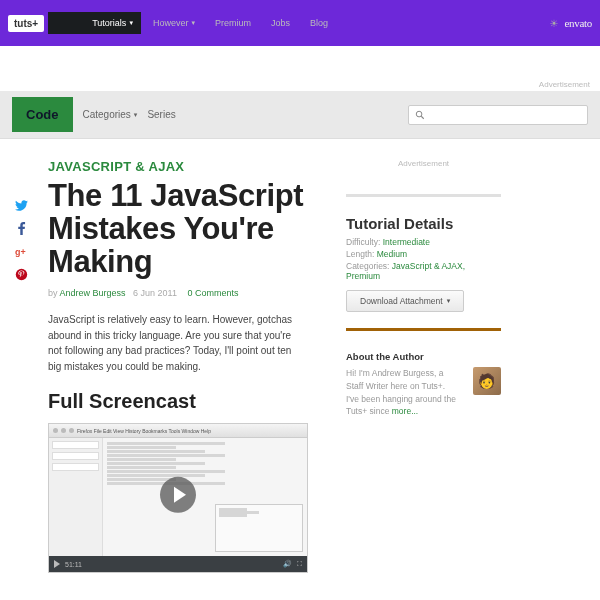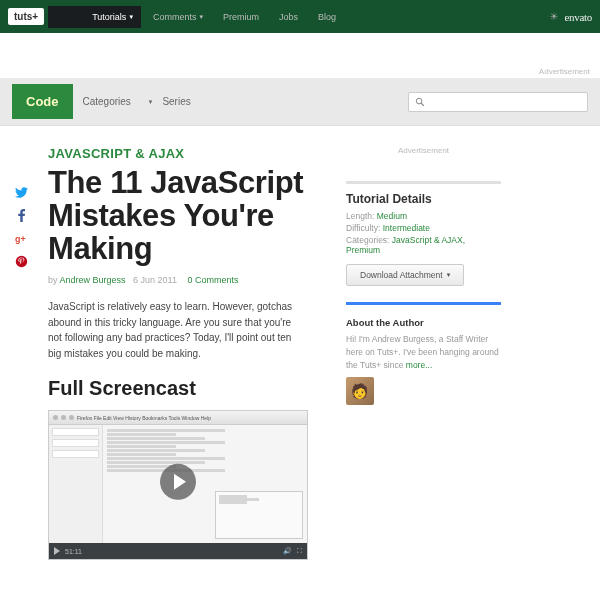--- a/index.html
+++ b/index.html
@@ -1,35 +1,35 @@
 <!DOCTYPE html>
 <html><head>
 <meta charset="utf-8">
 <style>
 * { margin: 0; padding: 0; box-sizing: border-box; }
 body { font-family: -apple-system, Helvetica, Arial, sans-serif; background: #fff; color: #333; width: 600px; font-size: 10px; }
 
 
-.topbar { background: #14532d; height: 33px; display: flex; align-items: center; padding: 0 8px; justify-content: space-between; }
+.topbar { background: #6d28d9; height: 46px; display: flex; align-items: center; padding: 0 8px; justify-content: space-between; }
 .topbar-left { display: flex; align-items: center; gap: 4px; }
 .logo { background: #fff; color: #333; font-weight: bold; padding: 3px 6px; border-radius: 2px; font-size: 10px; }
 .logo-plus { color: #2a2f33; font-weight: 900; }
 .nav-item { color: #bbb; font-size: 9px; padding: 6px 8px; display: flex; align-items: center; gap: 3px; cursor: pointer; }
 .nav-item.active { background: #1a1d1f; color: #fff; padding-left: 44px; }
 .chev { font-size: 7px; }
 .topbar-right { display: flex; align-items: center; gap: 6px; }
 .sun-icon { color: #aaa; font-size: 10px; }
 .envato { color: #eee; font-size: 11px; letter-spacing: -0.3px; font-family: Liberation Serif, serif; }
 
 .adbar { height: 45px; position: relative; }
 .adbar .adlabel { position: absolute; right: 10px; bottom: 2px; color: #bbb; font-size: 8px; }
 
 .greenbar { background: #e9e9e9; padding: 6px 12px; display: flex; align-items: center; gap: 10px; border-bottom: 1px solid #ddd; }
-.code-tag { background: #2b8a3e; color: #fef9c3; font-weight: 600; padding: 10px 14px; font-size: 13px; }
-.cat-link { color: #666; font-size: 10px; display: flex; align-items: center; gap: 18px; }
+.code-tag { background: #2b8a3e; color: #0f172a; font-weight: 600; padding: 10px 14px; font-size: 13px; }
+.cat-link { color: #666; font-size: 10px; display: flex; align-items: center; gap: 3px; }
 .search-wrap { margin-left: auto; }
 .search-box { border: 1px solid #ccc; background: #fff; border-radius: 2px; padding: 4px 6px; display: flex; align-items: center; gap: 5px; width: 180px; }
 .search-box svg { width: 10px; height: 10px; fill: #888; }
 .search-box input { border: none; outline: none; font-size: 9px; flex: 1; color: #888; }
 
 .main { display: flex; padding: 20px 12px 10px 12px; gap: 18px; }
 .share-col { width: 18px; display: flex; flex-direction: column; gap: 10px; align-items: center; padding-top: 40px; }
 .share-col svg { width: 13px; height: 13px; }
 .article { flex: 1; max-width: 280px; }
 .category { color: #2b8a3e; font-size: 13px; font-weight: 600; letter-spacing: 0.3px; text-transform: uppercase; margin-bottom: 5px; }
@@ -52,44 +52,44 @@
 .sc-line.m { width: 50%; }
 .sc-console { position: absolute; right: 4px; bottom: 4px; width: 88px; height: 48px; background: #fafafa; border: 1px solid #ccc; padding: 3px; font-size: 5px; color: #888; }
 .play-btn { position: absolute; top: 50%; left: 50%; transform: translate(-50%,-56%); width: 36px; height: 36px; border-radius: 50%; background: rgba(80,80,80,0.72); display: flex; align-items: center; justify-content: center; }
 .play-btn::after { content: ""; border-left: 12px solid #fff; border-top: 8px solid transparent; border-bottom: 8px solid transparent; margin-left: 3px; }
 .vid-controls { height: 16px; background: #3a3f43; display: flex; align-items: center; padding: 0 5px; gap: 5px; font-size: 7px; color: #bbb; }
 .vid-controls .pbtn { width: 0; height: 0; border-left: 6px solid #bbb; border-top: 4px solid transparent; border-bottom: 4px solid transparent; }
 
 .sidebar { width: 155px; font-size: 8.5px; color: #888; }
 .adlabel2 { text-align: center; color: #bbb; font-size: 8px; margin-bottom: 26px; }
 .tut-details { border-top: 3px solid #e0e0e0; padding-top: 8px; margin-bottom: 16px; }
-.tut-details .hd { color: #333; font-weight: 600; font-size: 12px; margin-bottom: 5px; }
+.tut-details .hd { color: #333; font-weight: 600; font-size: 15px; margin-bottom: 5px; margin-top: 10px; }
 .tut-details .row { margin-bottom: 2px; }
 .tut-details .key { color: #999; }
 .tut-details .val { color: #2b8a3e; }
 .dl-btn { margin-top: 9px; background: linear-gradient(#fbfbfb,#e9e9e9); border: 1px solid #ccc; border-radius: 2px; padding: 5px 13px; font-size: 8.5px; color: #555; display: flex; align-items: center; gap: 4px; width: fit-content; cursor: pointer; }
-.about { border-top: 3px solid #3b82f6; padding-top: 12px; }
+.about { border-top: 3px solid #a16207; padding-top: 20px; }
 .about .hd { color: #333; font-weight: 600; font-size: 9.5px; margin-bottom: 5px; }
-.about-body { display: flex; gap: 6px; flex-direction: column; }
+.about-body { display: flex; gap: 16px; }
 .avatar { width: 28px; height: 28px; background: linear-gradient(135deg,#c79b6e,#8d6b4a); border-radius: 2px; flex-shrink: 0; display:flex; align-items:center; justify-content:center; font-size:14px; }
 .about-text { line-height: 1.5; color: #999; font-size: 8.5px; }
 .about-text .more { color: #2b8a3e; }
 </style>
 </head>
 <body>
 
 <div class="topbar">
   <div class="topbar-left">
     <span class="logo"><span>tuts</span><span class="logo-plus">+</span></span>
     <span class="nav-item active">
         <span>Tutorials</span>
         <span class="chev">▾</span>
       </span>
     <span class="nav-item">
-        <span>Comments</span>
+        <span>However</span>
         <span class="chev">▾</span>
       </span>
     <span class="nav-item">
         <span>Premium</span>
       </span>
     <span class="nav-item">
         <span>Jobs</span>
       </span>
     <span class="nav-item">
         <span>Blog</span>
@@ -193,22 +193,22 @@
         <span>⛶</span>
       </div>
     </div>
   </div>
 
   <div class="sidebar">
     <div class="adlabel2">Advertisement</div>
 
     <div class="tut-details">
       <div class="hd">Tutorial Details</div>
+      <div class="row"><span class="key">Difficulty:</span> <span class="val">Intermediate</span></div>
       <div class="row"><span class="key">Length:</span> <span class="val">Medium</span></div>
-      <div class="row"><span class="key">Difficulty:</span> <span class="val">Intermediate</span></div>
       <div class="row"><span class="key">Categories:</span> <span class="val">JavaScript &amp; AJAX, Premium</span></div>
       <div class="dl-btn">
         <span>Download Attachment</span>
         <span class="chev">▾</span>
       </div>
     </div>
 
     <div class="about">
       <div class="hd">About the Author</div>
       <div class="about-body">

